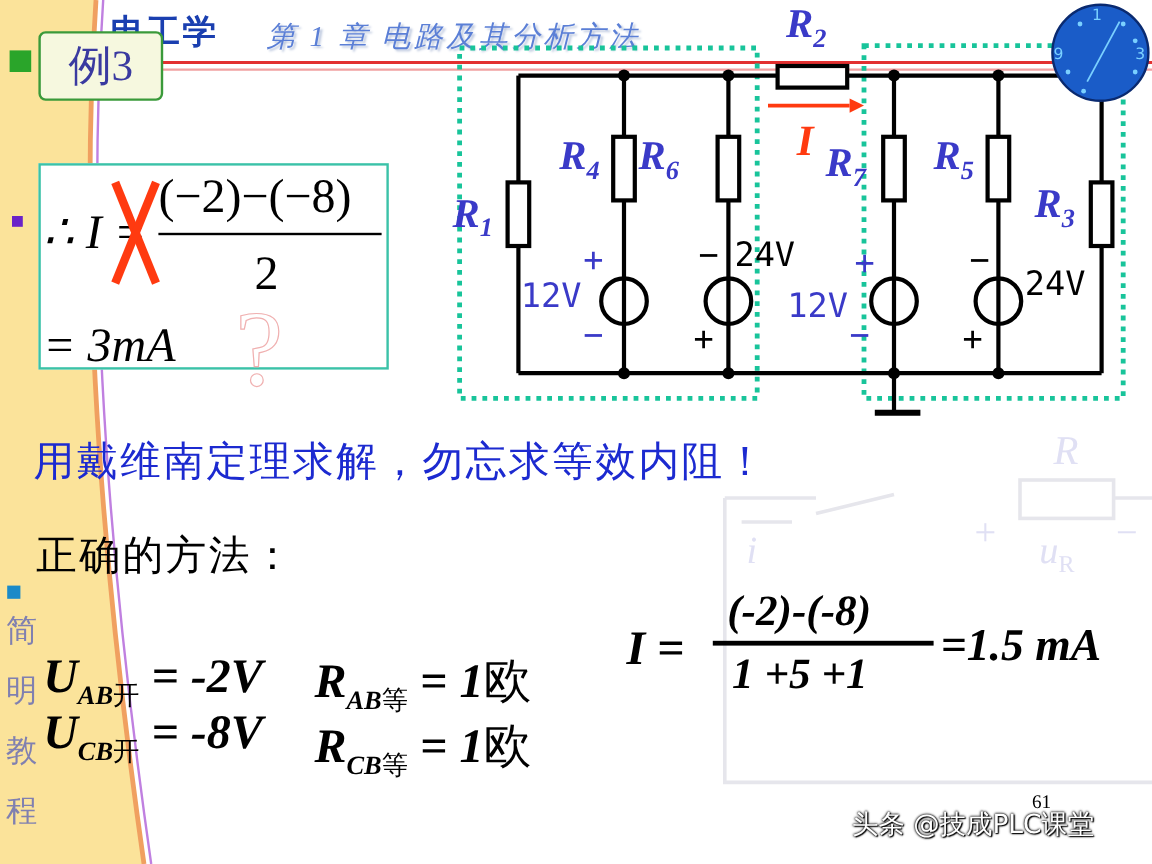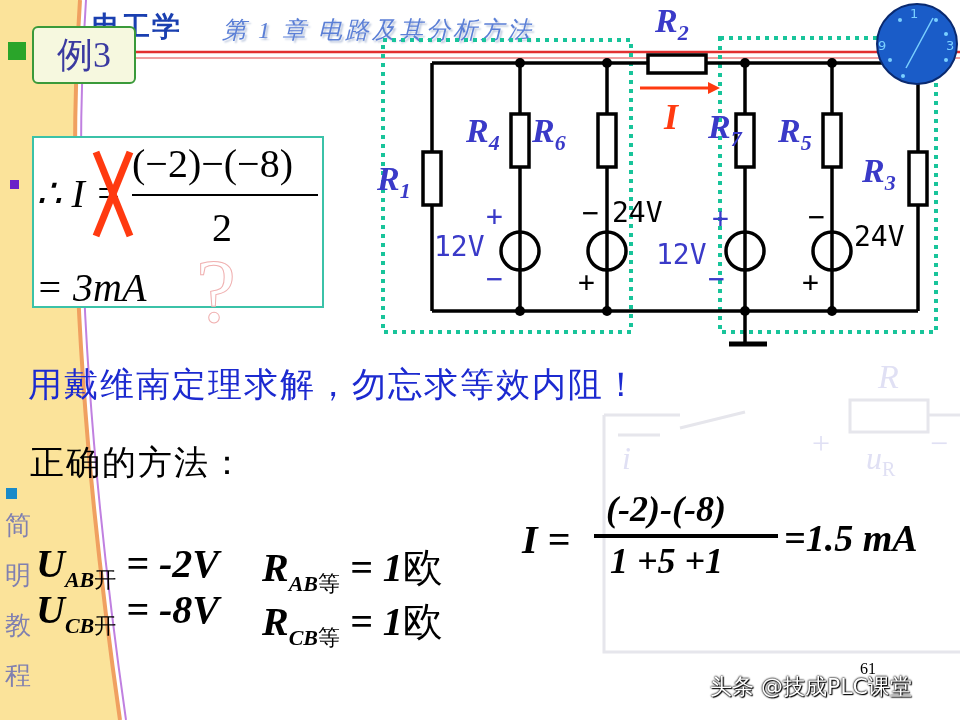--- a/index.html
+++ b/index.html
@@ -132,21 +132,21 @@
 <div class="abs" style="left:910px;top:6px;font-family:'DejaVu Sans',sans-serif;font-size:13px;color:#7ad0ff;">1</div>
 <div class="abs" style="left:946px;top:38px;font-family:'DejaVu Sans',sans-serif;font-size:13px;color:#7ad0ff;">3</div>
 <div class="abs" style="left:878px;top:38px;font-family:'DejaVu Sans',sans-serif;font-size:13px;color:#7ad0ff;">9</div>
 
 <div class="abs rlabel" style="left:377px;top:160px;"><span>R</span><sub>1</sub></div>
 <div class="abs rlabel" style="left:655px;top:2px;"><span>R</span><sub>2</sub></div>
 <div class="abs rlabel" style="left:862px;top:152px;"><span>R</span><sub>3</sub></div>
 <div class="abs rlabel" style="left:466px;top:112px;"><span>R</span><sub>4</sub></div>
 <div class="abs rlabel" style="left:778px;top:112px;"><span>R</span><sub>5</sub></div>
 <div class="abs rlabel" style="left:532px;top:112px;"><span>R</span><sub>6</sub></div>
-<div class="abs rlabel" style="left:688px;top:108px;margin-left:20px;"><span>R</span><sub>7</sub></div>
+<div class="abs rlabel" style="left:688px;top:118px;"><span>R</span><sub>7</sub></div>
 <div class="abs" style="left:664px;top:96px;font-size:36px;font-weight:bold;font-style:italic;color:#ff3a10;">I</div>
 
 <div class="abs vlabel" style="left:434px;top:230px;color:#3a3ac8;">12V</div>
 <div class="abs vlabel" style="left:486px;top:200px;color:#3a3ac8;">+</div>
 <div class="abs vlabel" style="left:486px;top:262px;color:#3a3ac8;">−</div>
 <div class="abs vlabel" style="left:612px;top:196px;color:#000;">24V</div>
 <div class="abs vlabel" style="left:582px;top:196px;color:#000;">−</div>
 <div class="abs vlabel" style="left:578px;top:266px;color:#000;">+</div>
 <div class="abs vlabel" style="left:656px;top:238px;color:#3a3ac8;">12V</div>
 <div class="abs vlabel" style="left:712px;top:202px;color:#3a3ac8;">+</div>

